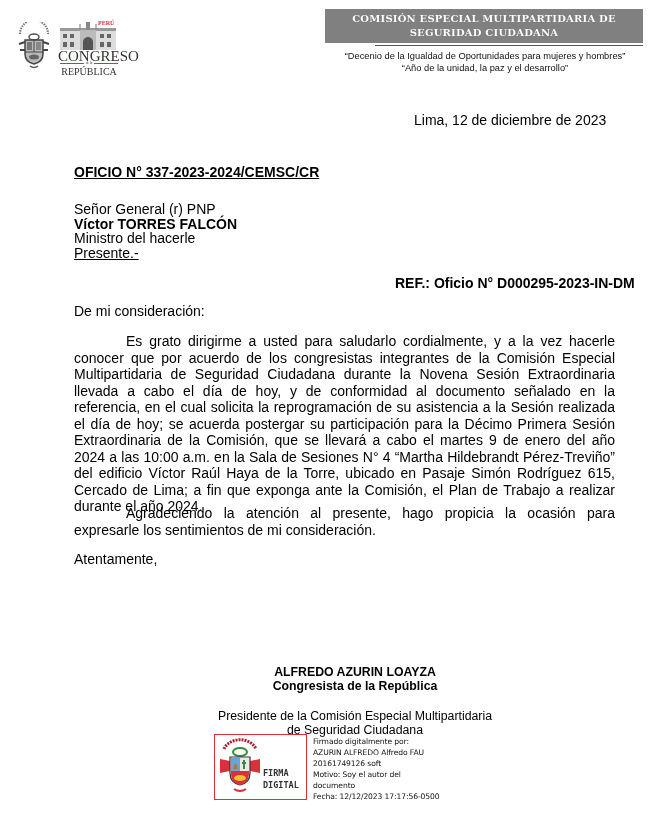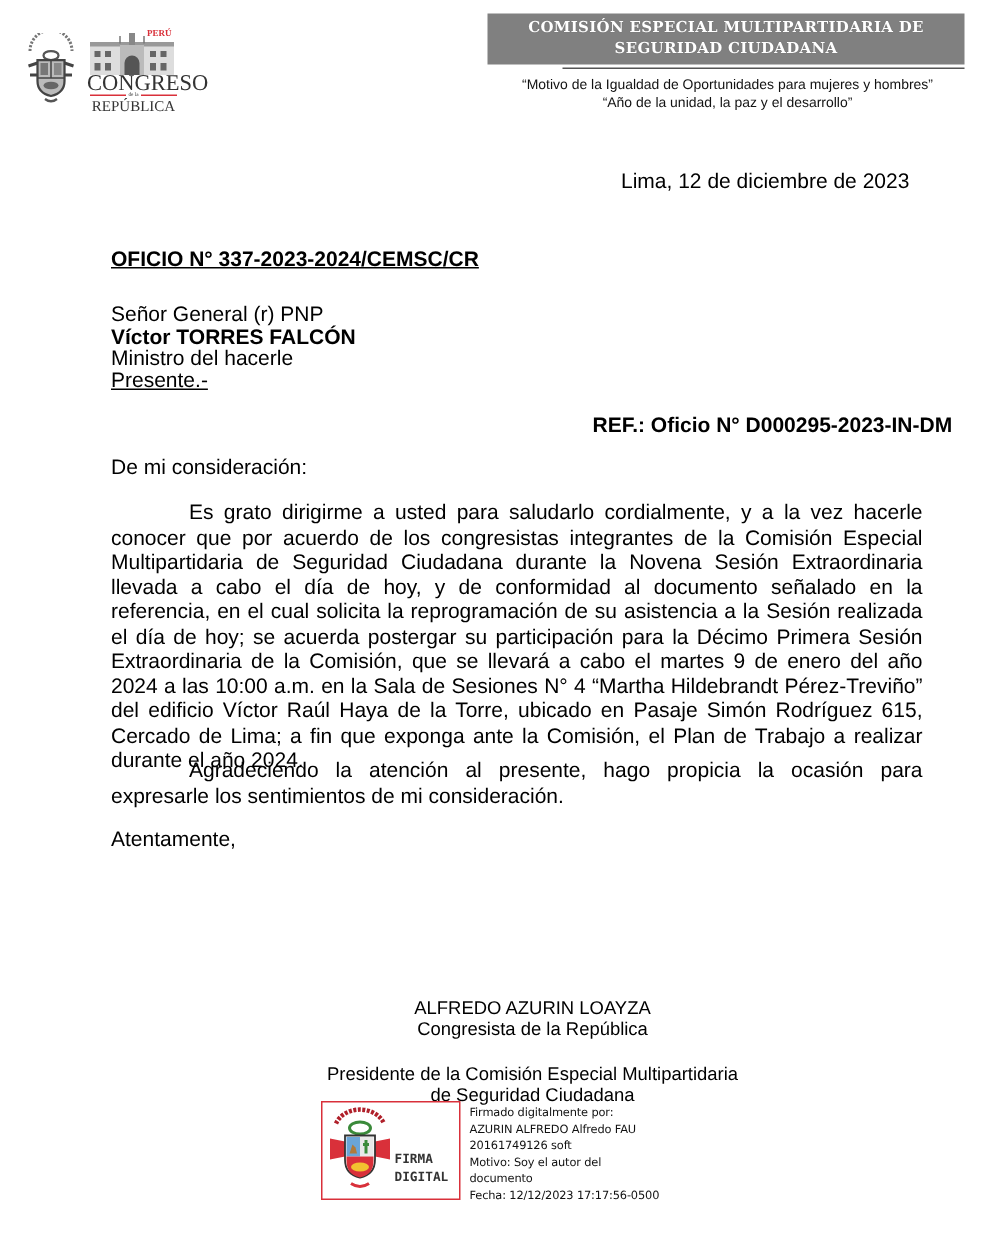--- a/index.html
+++ b/index.html
@@ -23,21 +23,21 @@
   .addr { left:74px; top:202px; }
   .addr div { height:14.5px; line-height:14.5px; }
   .bold { font-weight:bold; }
   .u { text-decoration:underline; }
   .ref { left:395px; top:275px; font-weight:bold; }
   .greet { left:74px; top:303px; }
   .para { left:74px; width:541px; text-align:justify; text-indent:52px; line-height:16.5px; }
   .p1 { top:333px; }
   .p2 { top:505px; }
   .closing { left:74px; top:551px; }
-  .sig-name { left:190px; top:665px; width:330px; text-align:center; font-weight:normal; font-size:12.3px; line-height:14px; }
+  .sig-name { left:190px; top:665px; width:330px; text-align:center; font-weight:bold; font-size:12.3px; line-height:14px; }
   .sig-role { left:190px; top:710px; width:330px; text-align:center; font-size:12.3px; line-height:13.5px; }
   .stamp { left:214px; top:734px; width:93px; height:66px; border:1.5px solid #d9303a; box-sizing:border-box; background:#fff;padding-left:48px; }
   .stamp-label { position:absolute; left:48px; top:32px; font-family:"DejaVu Sans Mono", monospace; font-weight:bold; font-size:8.5px; line-height:12px; color:#333; }
   .sign-info { left:313px; top:736px; font-size:7.6px; line-height:11px; color:#111; font-family:"DejaVu Sans", sans-serif; letter-spacing:-0.1px; }
 </style>
 </head>
 <body>
 
 <div class="abs coat">
   <svg width="36" height="48" viewBox="0 0 36 48">
@@ -78,21 +78,21 @@
   <div class="abs cong-text" style="left:0;top:45px;width:62px;font-size:3.5px;line-height:4px;background:transparent;"><span style="background:#fff;padding:0 2px;">de la</span></div>
   <div class="abs cong-text" style="left:0;top:50px;width:62px;font-size:10px;line-height:11px;">REPÚBLICA</div>
 </div>
 
 <div class="abs banner">
   <div>COMISIÓN ESPECIAL MULTIPARTIDARIA DE</div>
   <div>SEGURIDAD CIUDADANA</div>
 </div>
 <div class="abs banner-line"></div>
 <div class="abs decenio">
-  <div>“Motivo de la Igualdad de Oportunidades para mujeres y hombres”</div>
+  <div>“Decenio de la Igualdad de Oportunidades para mujeres y hombres”</div>
   <div>“Año de la unidad, la paz y el desarrollo”</div>
 </div>
 
 <div class="abs txt date">Lima, 12 de diciembre de 2023</div>
 <div class="abs txt oficio">OFICIO N° 337-2023-2024/CEMSC/CR</div>
 
 <div class="abs txt addr">
   <div>Señor General (r) PNP</div>
   <div class="bold">Víctor TORRES FALCÓN</div>
   <div>Ministro del hacerle</div>

